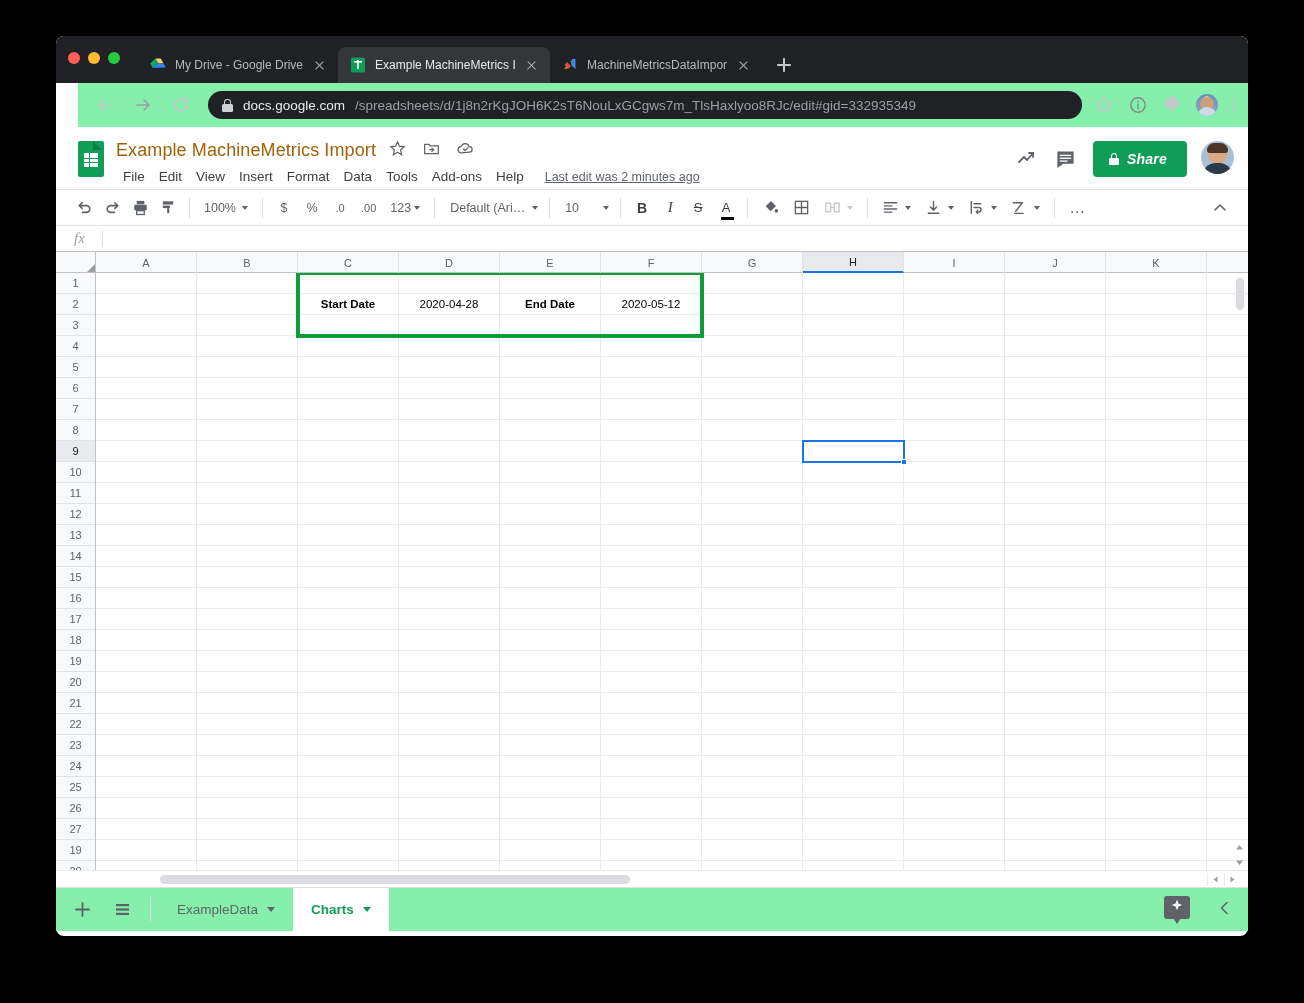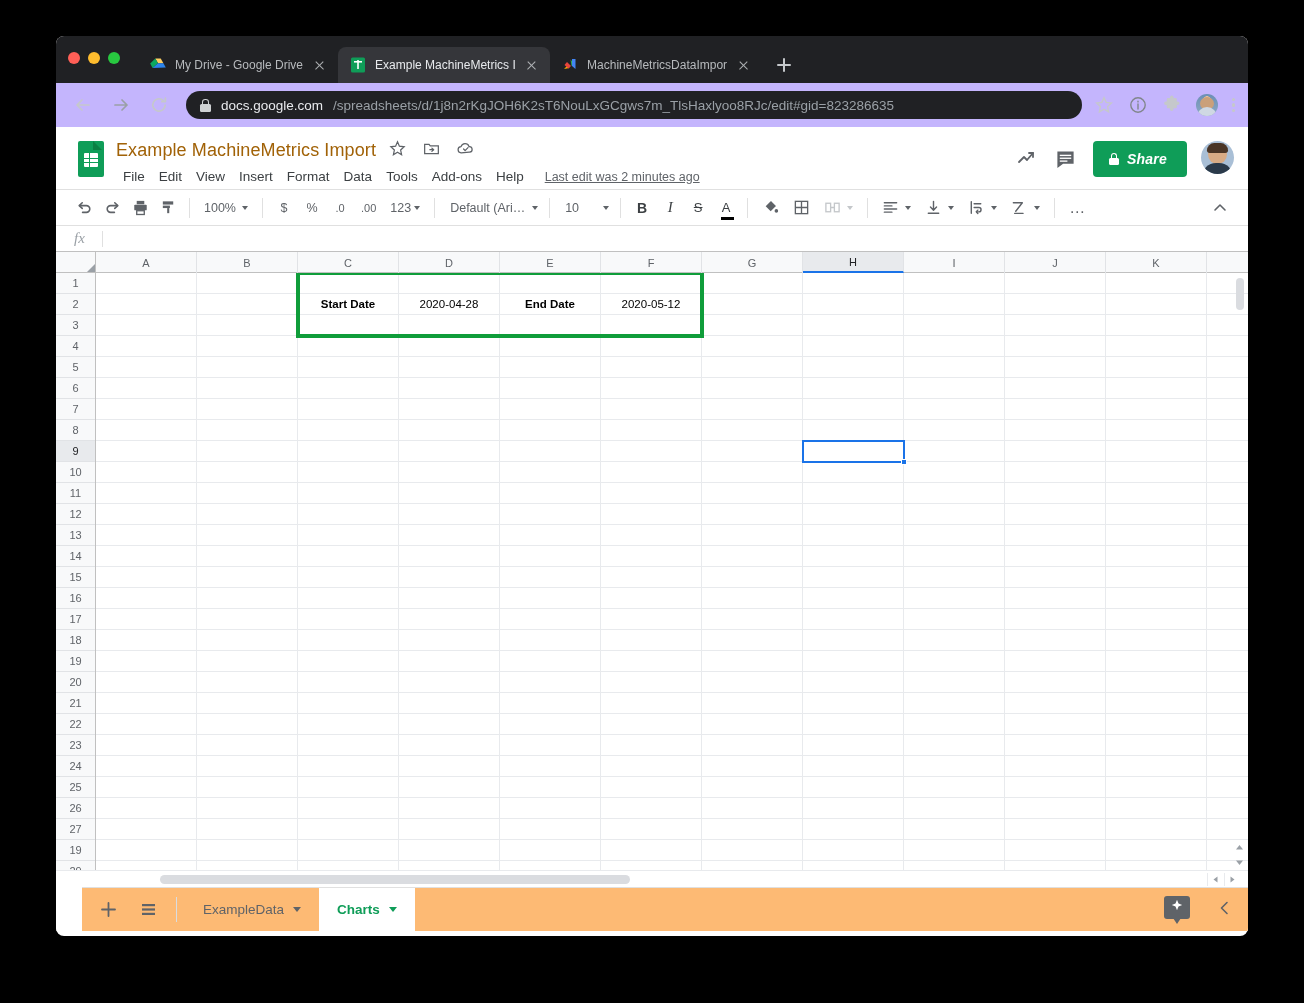--- a/index.html
+++ b/index.html
@@ -65,22 +65,22 @@
     width:28px; height:28px; margin:0 0 4px 8px; position:relative;
   }
   .newtab::before, .newtab::after {
     content:''; position:absolute; background:#c5c8cb; border-radius:1px;
   }
   .newtab::before { left:7px; top:13.2px; width:14px; height:1.6px; }
   .newtab::after  { left:13.2px; top:7px; width:1.6px; height:14px; }
 
   
   .navbar {
-    height: 44px; background:#c4b5fd;
-    display:flex; align-items:center; padding: 0 12px; gap: 0;
+    height: 44px; background:#86efac;
+    display:flex; align-items:center; padding: 0 12px; gap: 0; margin-left: 22px;
   }
   .navbtn { width:30px; height:30px; position:relative; margin-right:8px; color:#c5c8cb; }
   .navbtn svg { position:absolute; left:5px; top:5px; }
   .omni {
     flex:1; height:28px; background:#202124; border-radius:14px;
     display:flex; align-items:center; padding: 0 14px; gap:10px;
     font-size:13.5px; color:#9aa0a6; margin-left:4px; margin-right:6px;
     overflow:hidden; white-space:nowrap;
   }
   .omni .host { color:#e8eaed; }
@@ -196,22 +196,22 @@
 
   .hscrollbar { height:17px; background:#fff; display:flex; align-items:center;
                 border-top:1px solid #e8eaed; position:relative; }
   .hthumb { position:absolute; left:104px; top:4px; width:470px; height:9px;
             background:#dadce0; border-radius:5px; }
   .hbtns { position:absolute; right:8px; top:2px; display:flex; gap:1px; }
   .hbtn { width:16px; height:13px; display:flex; align-items:center; justify-content:center;
           border-left:1px solid #e8eaed; color:#9aa0a6; }
 
   
-  .sheettabs { height:44px; background:#fdba74; display:flex; align-items:stretch;
-               border-top:1px solid #e0e0e0; position:relative;margin-left:26px; }
+  .sheettabs { height:44px; background:#86efac; display:flex; align-items:stretch;
+               border-top:1px solid #e0e0e0; position:relative; }
   .st-btn { width:40px; display:flex; align-items:center; justify-content:center; color:#5f6368;
             margin-left:6px; }
   .st-sep { width:1px; background:#dadce0; margin:9px 8px 9px 8px; }
   .stab { display:flex; align-items:center; gap:9px; padding: 0 18px; font-size:13.5px;
           color:#5f6368; }
   .stab.active { background:#fff; color:#0f9d58; font-weight:600; }
   .stab .sc { width:0;height:0;border-left:4px solid transparent;border-right:4px solid transparent;
               border-top:5px solid #5f6368; }
   .stab.active .sc { border-top-color:#0f9d58; }
   .st-right { position:absolute; right:14px; top:0; height:44px; display:flex; align-items:center;
@@ -295,21 +295,21 @@
         <path d="M16.4 3v3.6h-3.6" stroke-linecap="round" stroke-linejoin="round"></path>
       </svg>
     </div>
 
     <div class="omni">
       <span class="lock">
         <span class="body"></span>
           <span class="sh"></span>
       </span>
       <span class="host">docs.google.com</span>
-        <span>/spreadsheets/d/1j8n2rKgJOH6K2sT6NouLxGCgws7m_TlsHaxlyoo8RJc/edit#gid=823286635</span>
+        <span>/spreadsheets/d/1j8n2rKgJOH6K2sT6NouLxGCgws7m_TlsHaxlyoo8RJc/edit#gid=332935349</span>
     </div>
 
     <div class="omni-icons">
       <span class="bicon">
         <svg width="20" height="20" viewBox="0 0 20 20" fill="none" stroke="#c5c8cb" stroke-width="1.4">
           <polygon points="10,2.6 12.2,7.4 17.4,8 13.6,11.6 14.6,16.8 10,14.2 5.4,16.8 6.4,11.6 2.6,8 7.8,7.4"></polygon>
         </svg>
       </span>
       <span class="bicon">
         <svg width="20" height="20" viewBox="0 0 20 20" fill="none" stroke="#80868b" stroke-width="1.4">

